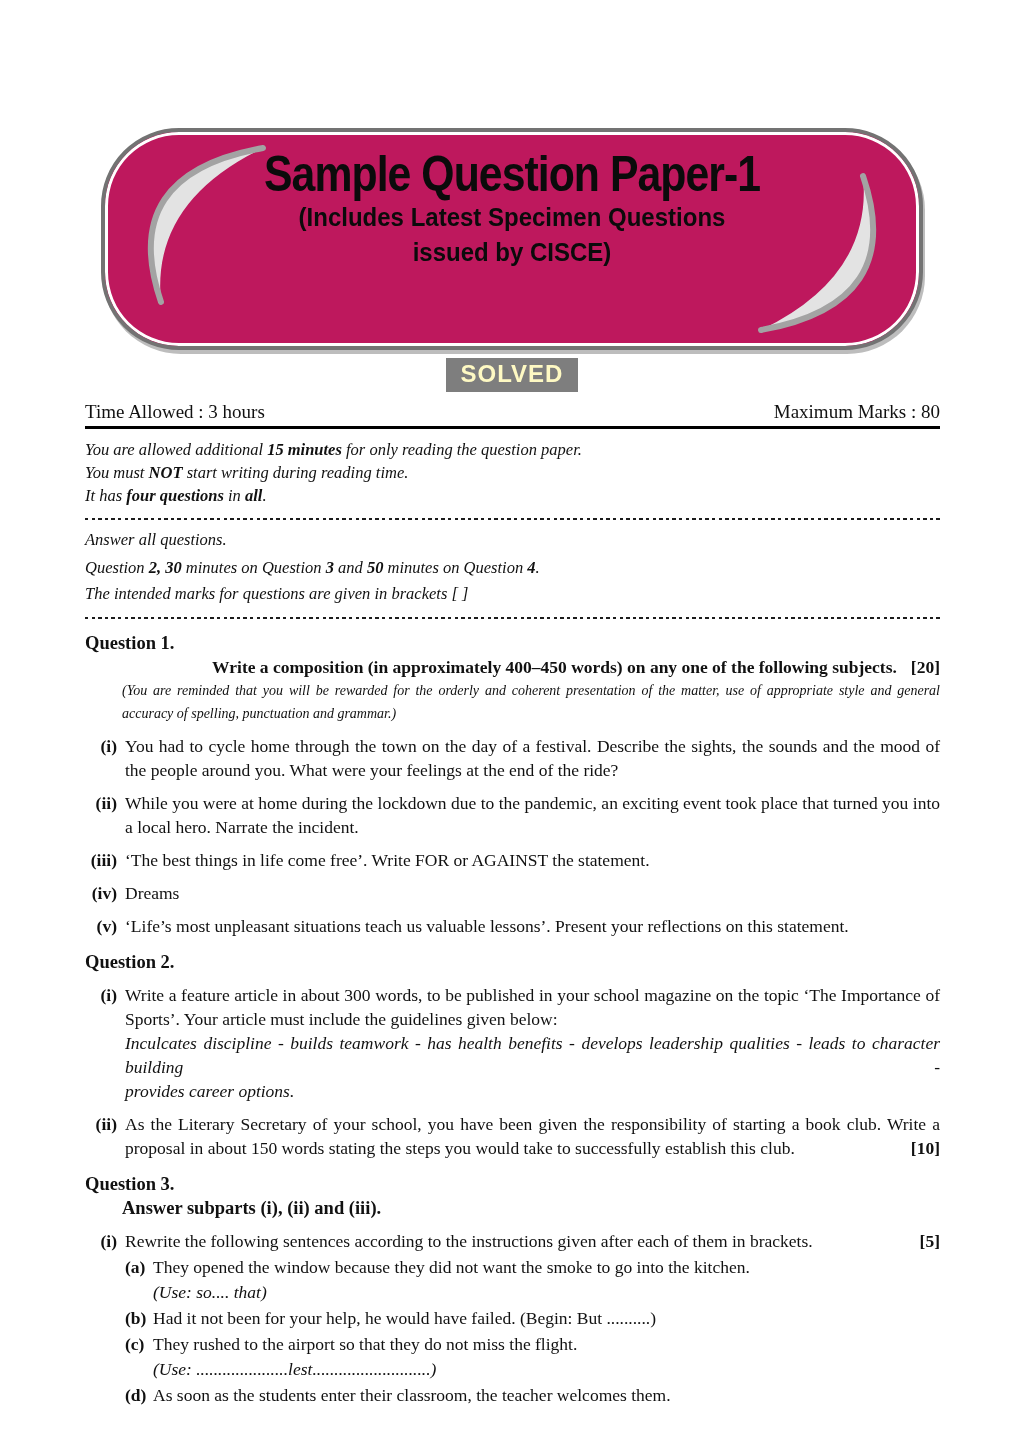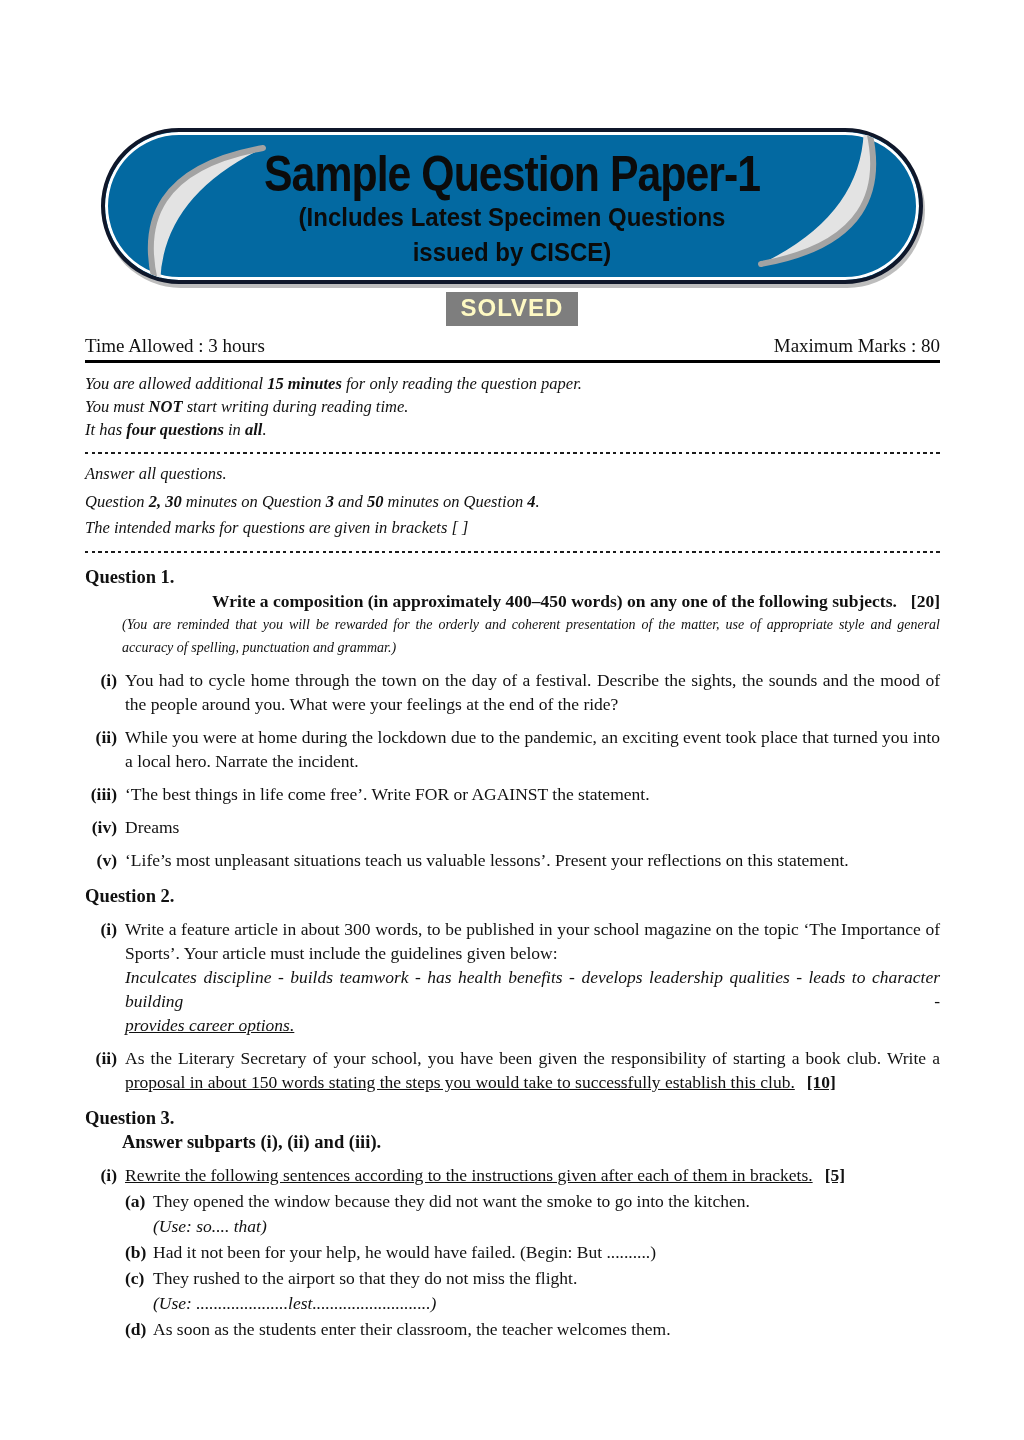--- a/index.html
+++ b/index.html
@@ -10,24 +10,24 @@
     background:#ffffff;
     font-family:"Liberation Serif", serif;
     color:#111;
     overflow:hidden;
   }
   .content { padding:0 84px 0 85px; }
 
   
   .banner {
     position:relative;
-    width:822px; height:156px;
+    width:822px; height:222px;
     margin:128px auto 0;
-    background:#0369a1;
-    border:4px solid #0f172a;
+    background:#be185d;
+    border:4px solid #737373;
     border-radius:78px;
     box-shadow:2px 4px 0 #bdbdbd, inset 0 0 0 3px #ffffff;
     text-align:center;
     overflow:hidden;
   }
   .swoosh { position:absolute; pointer-events:none; }
   .swoosh.tl { left:6px; top:4px; }
   .swoosh.br { right:6px; bottom:4px; transform:rotate(180deg); }
   .banner-title {
     display:inline-block;
@@ -91,21 +91,21 @@
   .q-heading { font-weight:bold; font-size:18.5px; line-height:24px; }
   .q-sub { margin-left:37px; }
   .directive-row { display:flex; justify-content:flex-end; gap:14px; margin-left:37px; font-weight:bold; font-size:17.5px; line-height:24px; }
   .q-note { margin-left:37px; font-style:italic; font-size:14px; line-height:23px; text-align:justify; }
 
   .item { display:flex; margin-top:9px; font-size:17.5px; line-height:24px; }
   .item-label { width:32px; min-width:32px; text-align:right; font-weight:bold; margin-right:8px; }
   .item-body { flex:1; }
   .just { text-align:justify; }
   .just-full { text-align:justify; text-align-last:justify; }
-  .line-flex { display:flex; gap:12px;text-decoration:underline; }
+  .line-flex { display:flex; justify-content:space-between; gap:12px; }
 
   .subitem { display:flex; margin-top:2px; }
   .subitem-label { width:28px; min-width:28px; font-weight:bold; }
   .subitem-body { flex:1; }
   .subnote { font-style:italic; margin-left:28px; margin-top:1px; }
 </style>
 </head>
 <body>
 
 <div class="page">

